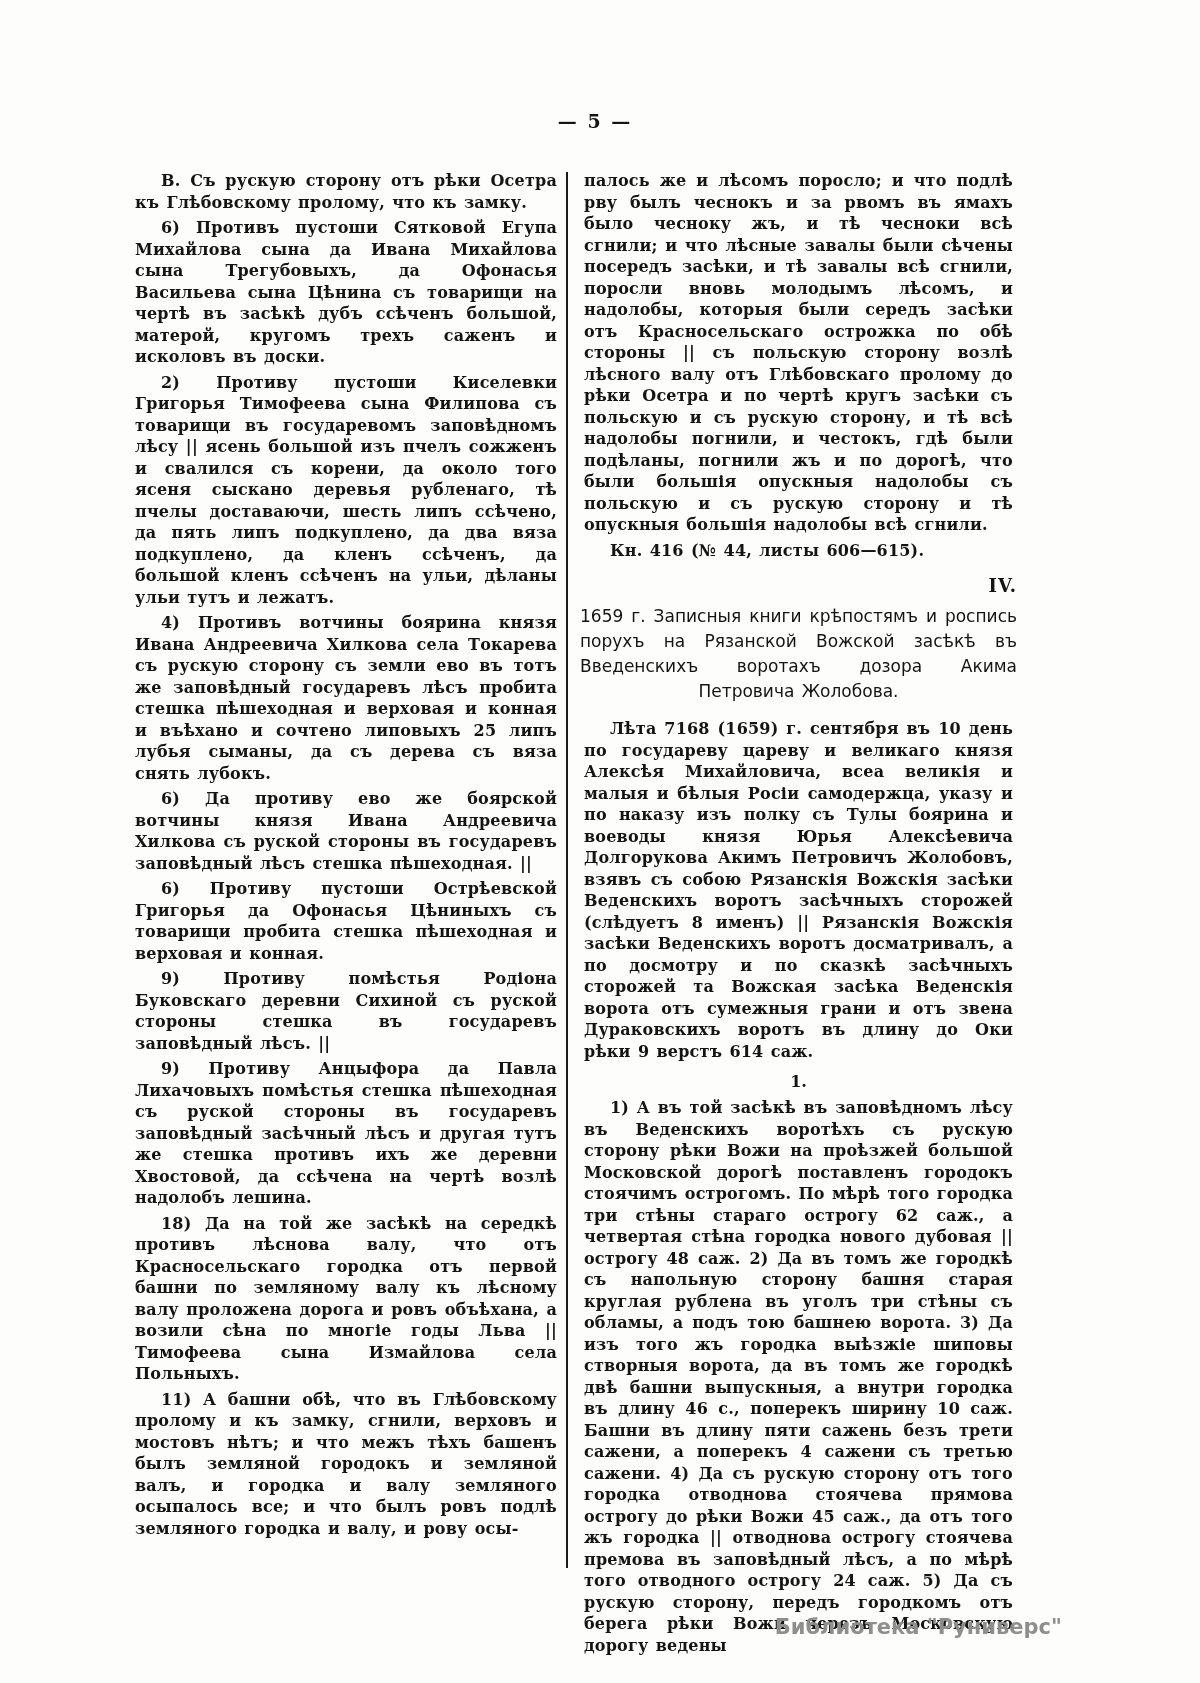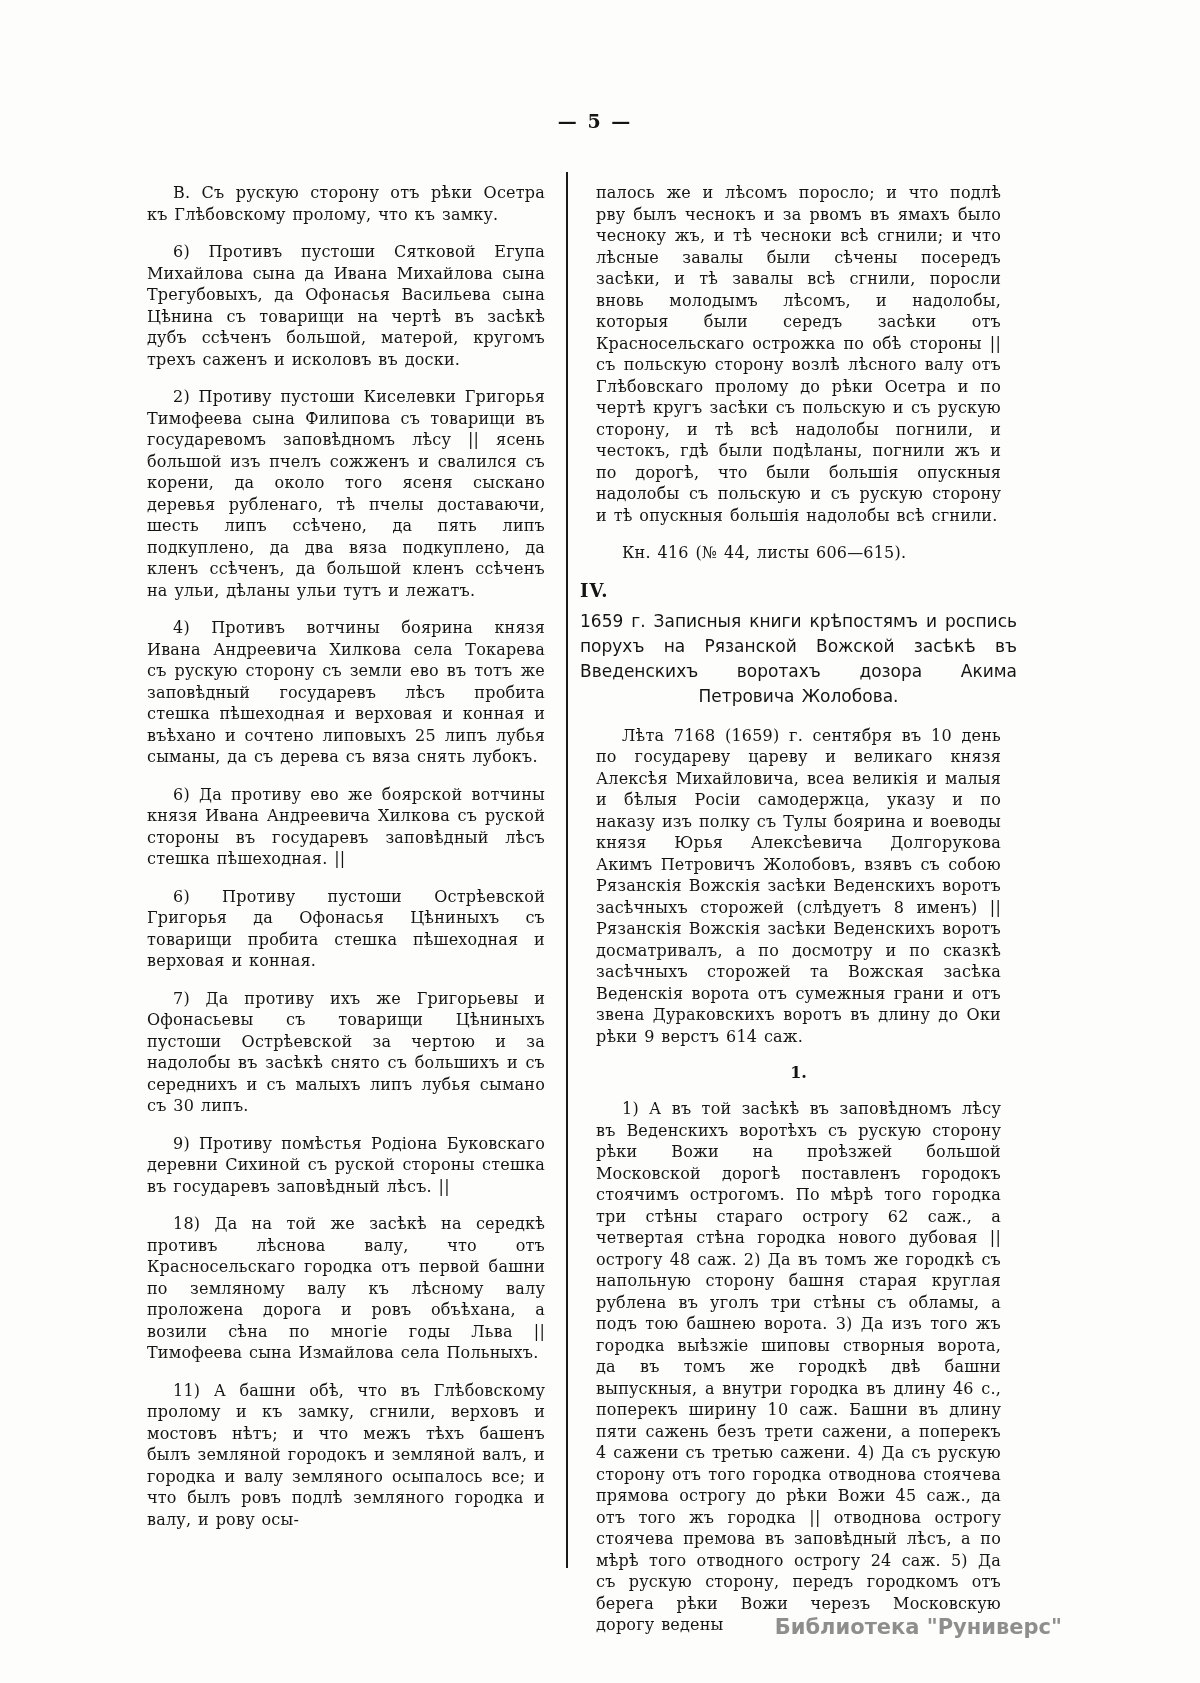--- a/index.html
+++ b/index.html
@@ -19,32 +19,32 @@
   .col {
     position:absolute; top:166px;
   }
   .col-left  { left:131px; width:430px; }
   .col-right { left:580px; width:437px; }
   .divider {
     position:absolute; left:566px; top:172px;
     width:2px; height:1396px; background:#1b1b1b;
   }
   p.body {
-    margin:16px;
+    margin:4px;
     font-size:16px; line-height:21.5px;
-    font-weight:normal;
+    font-weight:bold;
     text-align:justify;
     text-indent:26px;
     word-spacing:1.5px;
     letter-spacing:0.2px;
   }
   p.noindent { text-indent:0; }
   .sec-num {
     margin:14px 0 8px 0;
-    text-align:left;
+    text-align:right;
     font-size:18px; font-weight:bold; letter-spacing:1px;
   }
   .sec-title {
     margin:2px 0 14px 0;
     font-family:"DejaVu Sans", sans-serif;
     font-weight:normal;
     font-size:17px; line-height:25px;
     text-align:justify;
     text-align-last:center;
     word-spacing:2px;
@@ -73,22 +73,22 @@
 
   <div class="divider"></div>
 
   <div class="col col-left">
     <p class="body">В. Съ рускую сторону отъ рѣки Осетра къ Глѣбовскому пролому, что къ замку.</p>
     <p class="body">6) Противъ пустоши Сятковой Егупа Михайлова сына да Ивана Михайлова сына Трегубовыхъ, да Офонасья Васильева сына Цѣнина съ товарищи на чертѣ въ засѣкѣ дубъ ссѣченъ большой, матерой, кругомъ трехъ саженъ и исколовъ въ доски.</p>
     <p class="body">2) Противу пустоши Киселевки Григорья Тимофеева сына Филипова съ товарищи въ государевомъ заповѣдномъ лѣсу || ясень большой изъ пчелъ сожженъ и свалился съ корени, да около того ясеня сыскано деревья рубленаго, тѣ пчелы доставаючи, шесть липъ ссѣчено, да пять липъ подкуплено, да два вяза подкуплено, да кленъ ссѣченъ, да большой кленъ ссѣченъ на ульи, дѣланы ульи тутъ и лежатъ.</p>
     <p class="body">4) Противъ вотчины боярина князя Ивана Андреевича Хилкова села Токарева съ рускую сторону съ земли ево въ тотъ же заповѣдный государевъ лѣсъ пробита стешка пѣшеходная и верховая и конная и въѣхано и сочтено липовыхъ 25 липъ лубья сыманы, да съ дерева съ вяза снять лубокъ.</p>
     <p class="body">6) Да противу ево же боярской вотчины князя Ивана Андреевича Хилкова съ руской стороны въ государевъ заповѣдный лѣсъ стешка пѣшеходная. ||</p>
     <p class="body">6) Противу пустоши Острѣевской Григорья да Офонасья Цѣниныхъ съ товарищи пробита стешка пѣшеходная и верховая и конная.</p>
-    <p class="body">7) Да противу ихъ же Григорьевы и Офонасьевы съ товарищи Цѣниныхъ пустоши Острѣевской за чертою и за надолобы въ засѣкѣ снято съ большихъ и съ середнихъ и съ малыхъ липъ лубья сымано съ 30 липъ.</p>
     <p class="body">9) Противу помѣстья Родіона Буковскаго деревни Сихиной съ руской стороны стешка въ государевъ заповѣдный лѣсъ. ||</p>
+    <p class="body">9) Противу Анцыфора да Павла Лихачовыхъ помѣстья стешка пѣшеходная съ руской стороны въ государевъ заповѣдный засѣчный лѣсъ и другая тутъ же стешка противъ ихъ же деревни Хвостовой, да ссѣчена на чертѣ возлѣ надолобъ лешина.</p>
     <p class="body">18) Да на той же засѣкѣ на середкѣ противъ лѣснова валу, что отъ Красносельскаго городка отъ первой башни по земляному валу къ лѣсному валу проложена дорога и ровъ объѣхана, а возили сѣна по многіе годы Льва || Тимофеева сына Измайлова села Польныхъ.</p>
     <p class="body">11) А башни обѣ, что въ Глѣбовскому пролому и къ замку, сгнили, верховъ и мостовъ нѣтъ; и что межъ тѣхъ башенъ былъ земляной городокъ и земляной валъ, и городка и валу земляного осыпалось все; и что былъ ровъ подлѣ земляного городка и валу, и рову осы-</p>
   </div>
 
   <div class="col col-right">
     <p class="body noindent">палось же и лѣсомъ поросло; и что подлѣ рву былъ чеснокъ и за рвомъ въ ямахъ было чесноку жъ, и тѣ чесноки всѣ сгнили; и что лѣсные завалы были сѣчены посередъ засѣки, и тѣ завалы всѣ сгнили, поросли вновь молодымъ лѣсомъ, и надолобы, которыя были середъ засѣки отъ Красносельскаго острожка по обѣ стороны || съ польскую сторону возлѣ лѣсного валу отъ Глѣбовскаго пролому до рѣки Осетра и по чертѣ кругъ засѣки съ польскую и съ рускую сторону, и тѣ всѣ надолобы погнили, и честокъ, гдѣ были подѣланы, погнили жъ и по дорогѣ, что были большія опускныя надолобы съ польскую и съ рускую сторону и тѣ опускныя большія надолобы всѣ сгнили.</p>
     <p class="body ref">Кн. 416 (№ 44, листы 606—615).</p>
     <div class="sec-num">IV.</div>
     <div class="sec-title">1659 г. Записныя книги крѣпостямъ и роспись порухъ на Рязанской Вожской засѣкѣ въ Введенскихъ воротахъ дозора Акима Петровича Жолобова.</div>
     <p class="body">Лѣта 7168 (1659) г. сентября въ 10 день по государеву цареву и великаго князя Алексѣя Михайловича, всеа великія и малыя и бѣлыя Росіи самодержца, указу и по наказу изъ полку съ Тулы боярина и воеводы князя Юрья Алексѣевича Долгорукова Акимъ Петровичъ Жолобовъ, взявъ съ собою Рязанскія Вожскія засѣки Веденскихъ воротъ засѣчныхъ сторожей (слѣдуетъ 8 именъ) || Рязанскія Вожскія засѣки Веденскихъ воротъ досматривалъ, а по досмотру и по сказкѣ засѣчныхъ сторожей та Вожская засѣка Веденскія ворота отъ сумежныя грани и отъ звена Дураковскихъ воротъ въ длину до Оки рѣки 9 верстъ 614 саж.</p>

